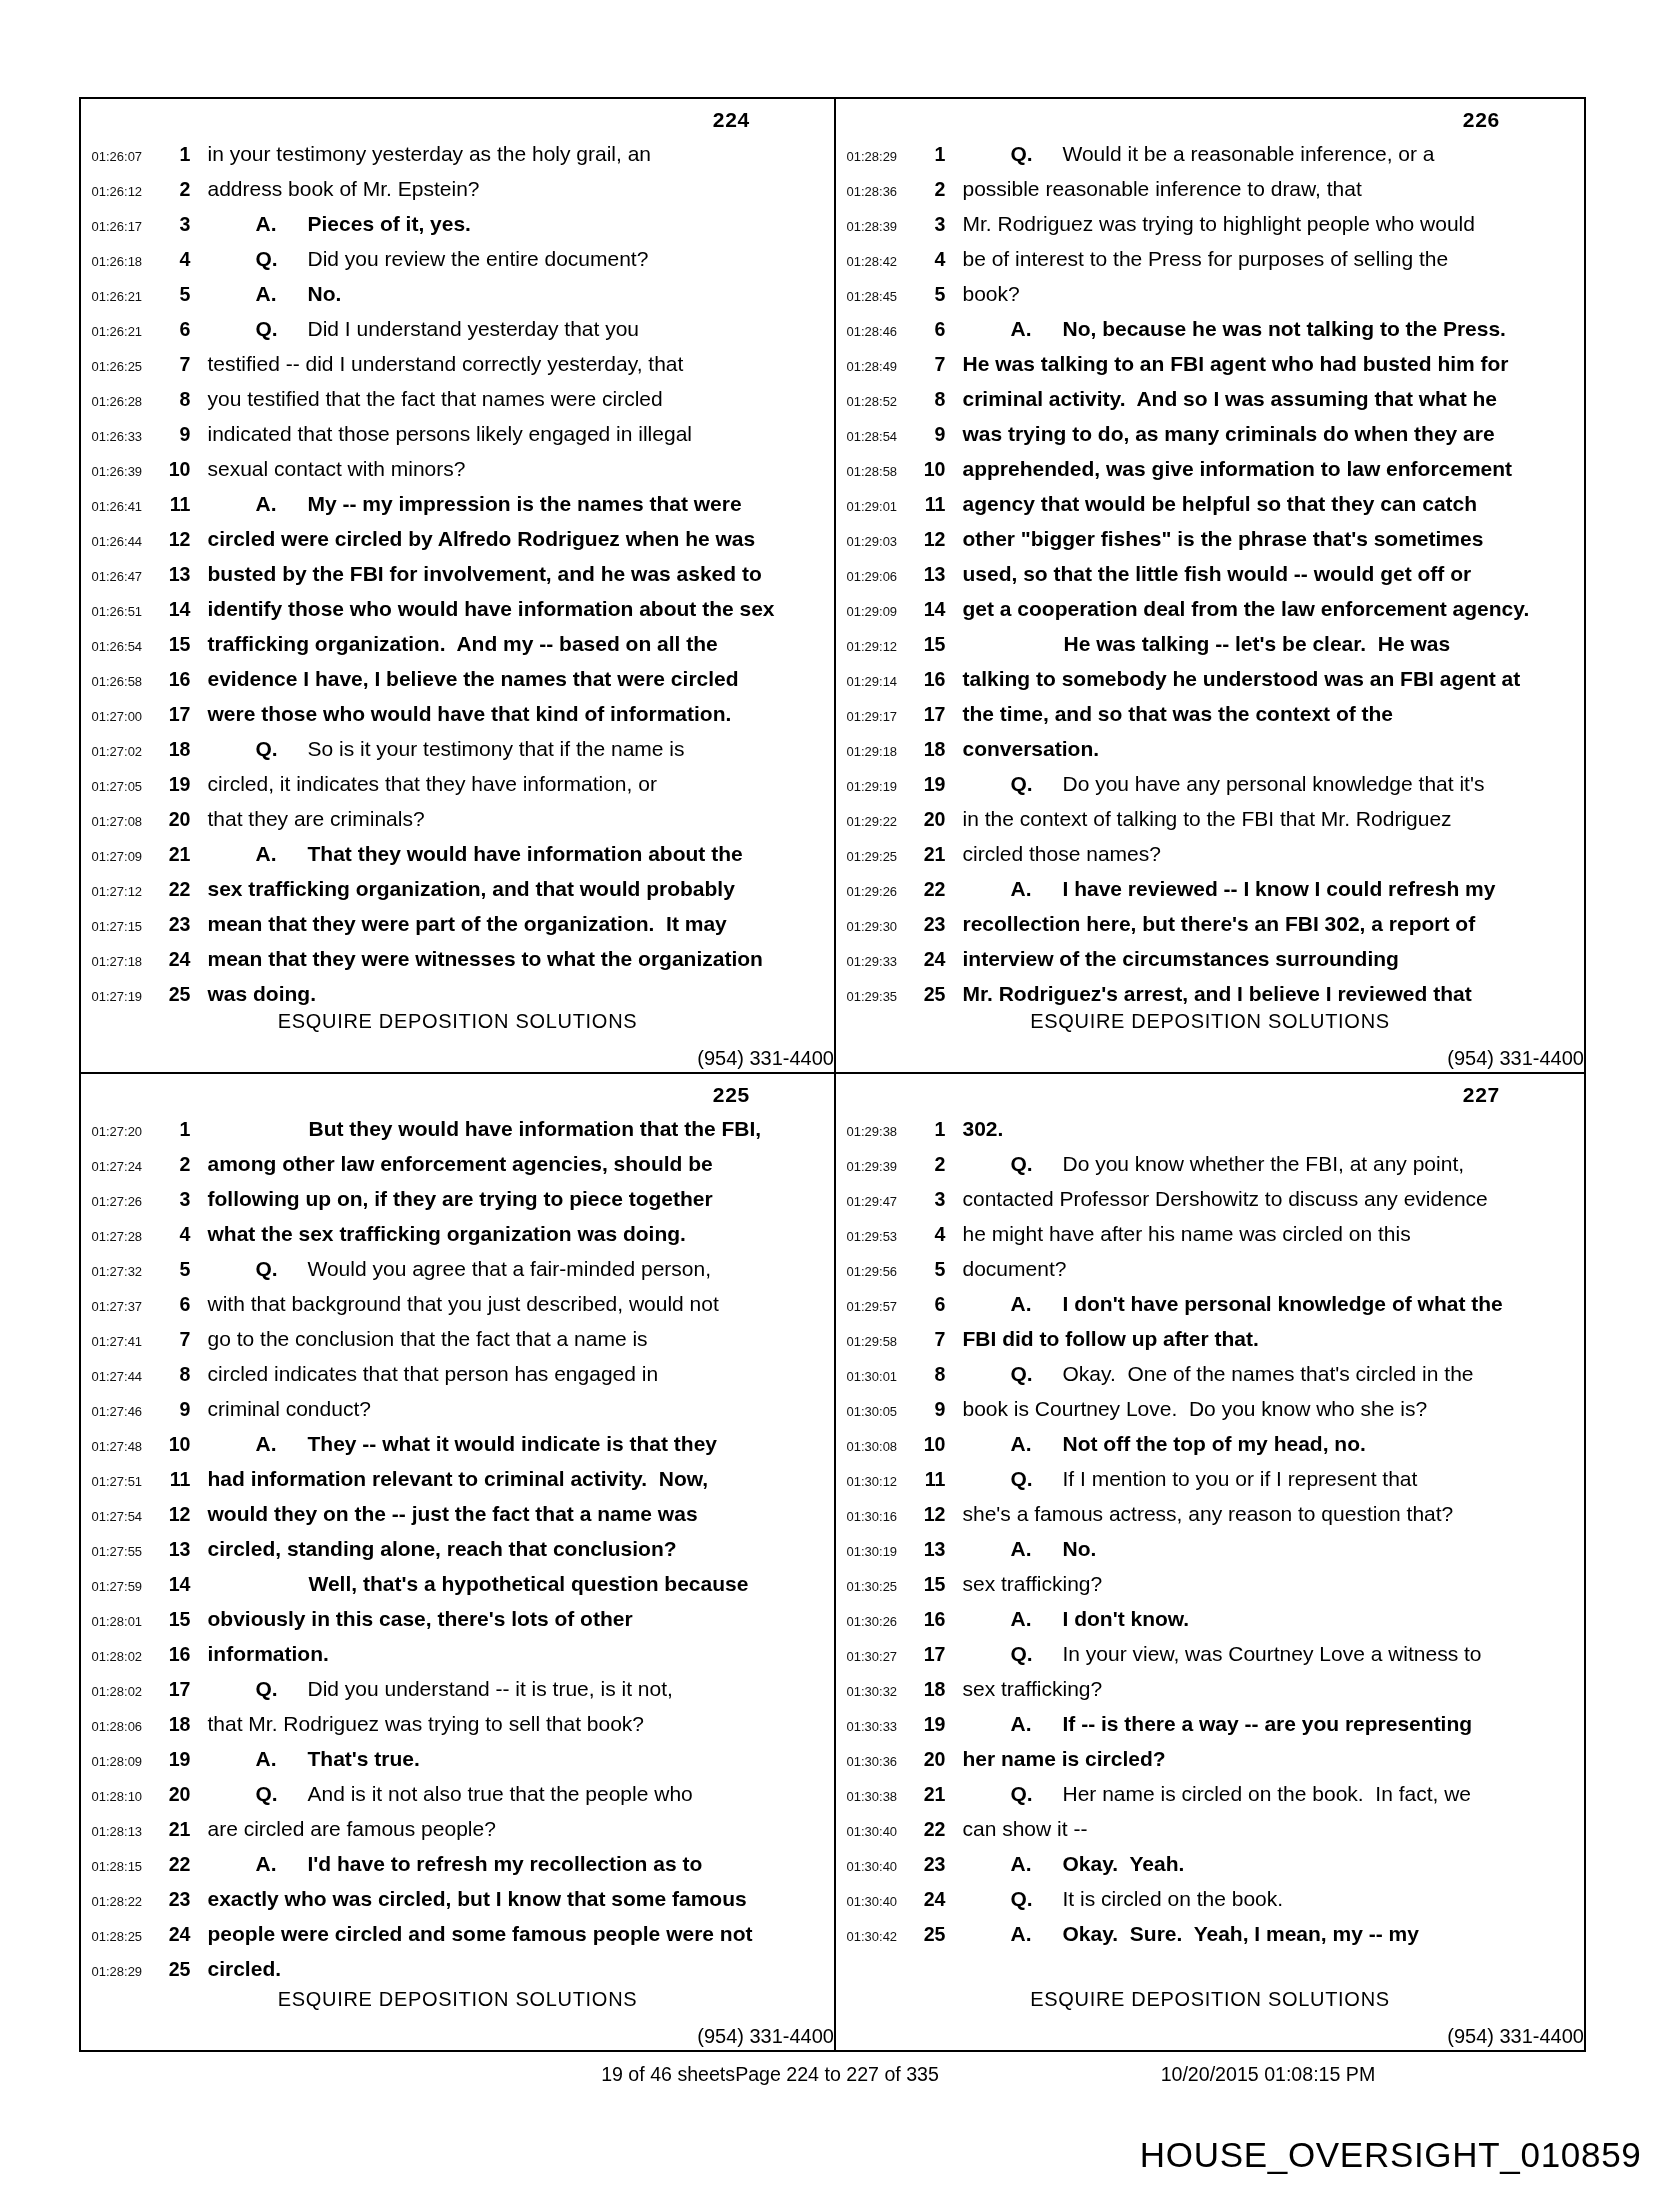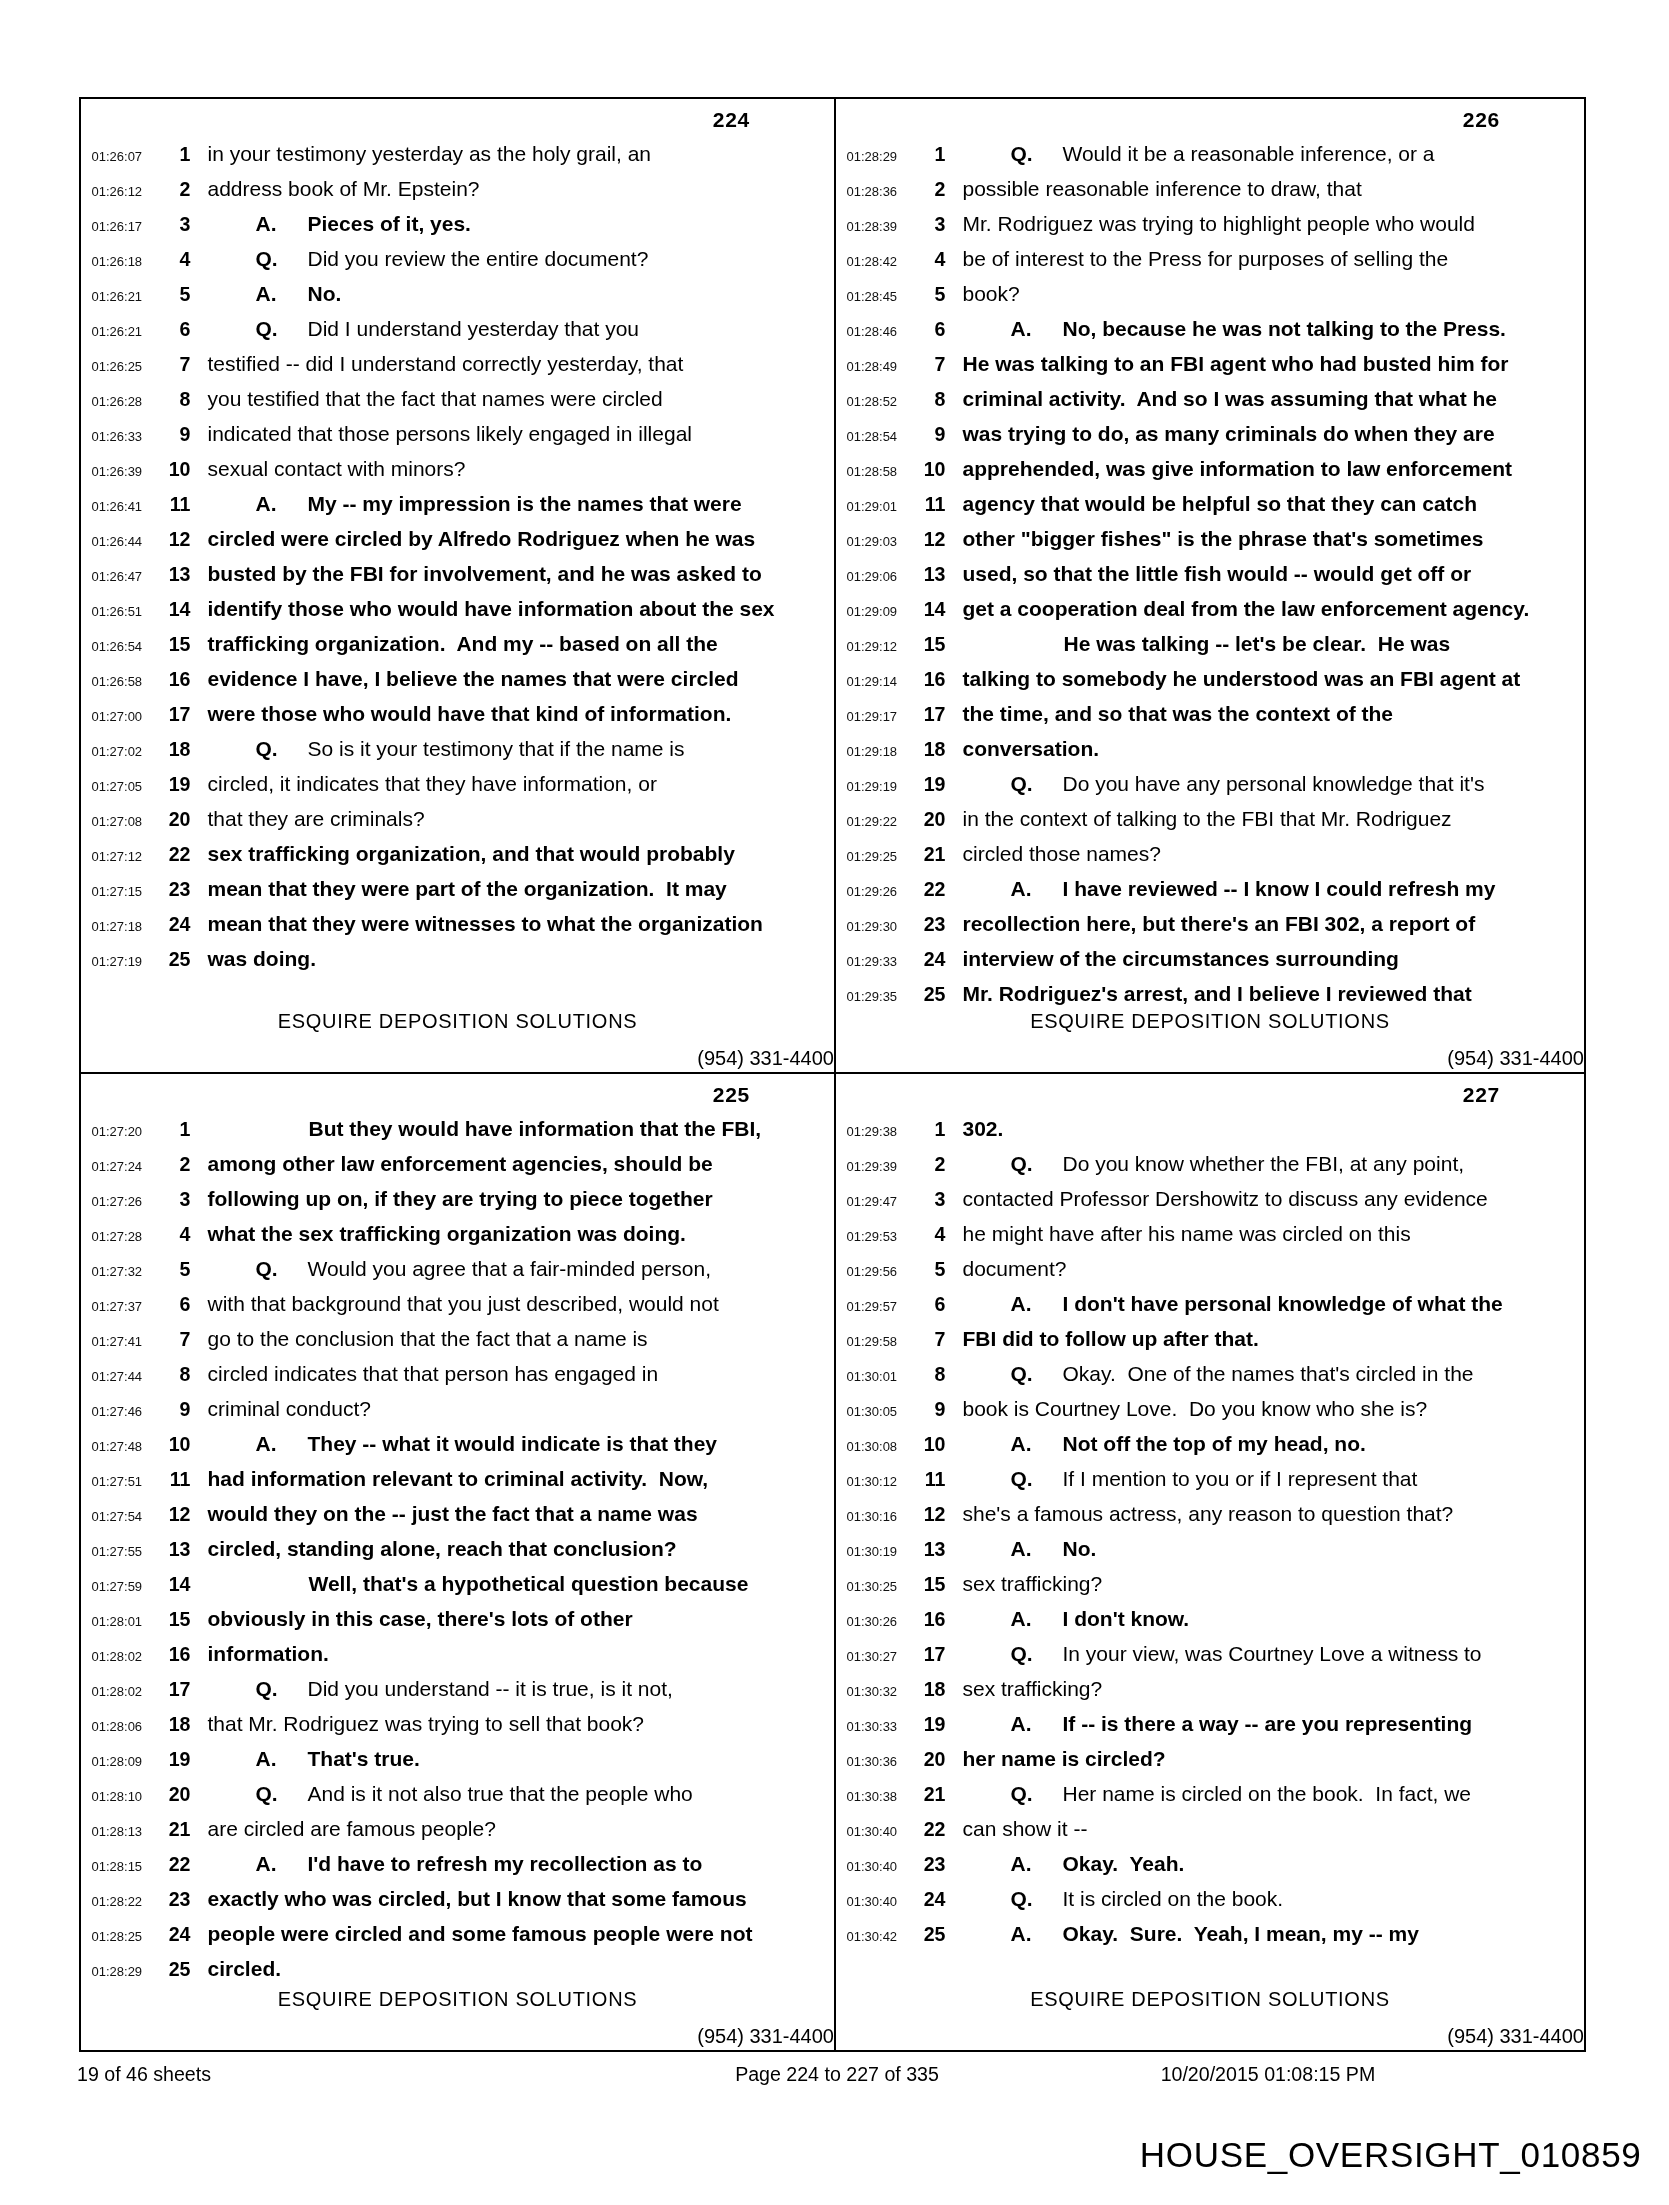--- a/index.html
+++ b/index.html
@@ -25,21 +25,21 @@
   .tx.qa   { margin-left:65px; }
   .tx.deep { margin-left:118px; }
   .lb { display:inline-block; width:52px; font-weight:bold; white-space:pre; }
   .bd { white-space:pre; }
   .b .bd { font-weight:bold; }
 
   .vendor { position:absolute; left:0; right:0; bottom:38px; text-align:center; font-size:20px; line-height:25px; letter-spacing:0.7px; }
   .phone  { position:absolute; left:0; right:0; bottom:1.3px;  text-align:right; font-size:20px; line-height:25px; }
 
   .docfooter { position:absolute; left:77px; top:2063px; width:1520px; display:flex; font-size:19.6px; }
-  .docfooter .fl { flex:1; text-align:left; }
+  .docfooter .fl { flex:1; text-align:right; }
   .docfooter .fc { flex:none; text-align:left; }
   .docfooter .fr { flex:1; text-align:center; }
 
   .bates { position:absolute; right:27.5px; top:2135px; font-size:35px; letter-spacing:0.7px; font-family:"Liberation Sans", sans-serif; }
 </style>
 </head>
 <body>
 
 <div class="sheet">
 
@@ -61,20 +61,21 @@
           <div class="line"><span class="ts">01:26:41</span><span class="ln">11</span><span class="tx qa b"><span class="lb">A.</span><span class="bd">My -- my impression is the names that were</span></span></div>
           <div class="line"><span class="ts">01:26:44</span><span class="ln">12</span><span class="tx cont b"><span class="bd">circled were circled by Alfredo Rodriguez when he was</span></span></div>
           <div class="line"><span class="ts">01:26:47</span><span class="ln">13</span><span class="tx cont b"><span class="bd">busted by the FBI for involvement, and he was asked to</span></span></div>
           <div class="line"><span class="ts">01:26:51</span><span class="ln">14</span><span class="tx cont b"><span class="bd">identify those who would have information about the sex</span></span></div>
           <div class="line"><span class="ts">01:26:54</span><span class="ln">15</span><span class="tx cont b"><span class="bd">trafficking organization.  And my -- based on all the</span></span></div>
           <div class="line"><span class="ts">01:26:58</span><span class="ln">16</span><span class="tx cont b"><span class="bd">evidence I have, I believe the names that were circled</span></span></div>
           <div class="line"><span class="ts">01:27:00</span><span class="ln">17</span><span class="tx cont b"><span class="bd">were those who would have that kind of information.</span></span></div>
           <div class="line"><span class="ts">01:27:02</span><span class="ln">18</span><span class="tx qa"><span class="lb">Q.</span><span class="bd">So is it your testimony that if the name is</span></span></div>
           <div class="line"><span class="ts">01:27:05</span><span class="ln">19</span><span class="tx cont"><span class="bd">circled, it indicates that they have information, or</span></span></div>
           <div class="line"><span class="ts">01:27:08</span><span class="ln">20</span><span class="tx cont"><span class="bd">that they are criminals?</span></span></div>
+          <div class="line"><span class="ts">01:27:09</span><span class="ln">21</span><span class="tx qa b"><span class="lb">A.</span><span class="bd">That they would have information about the</span></span></div>
           <div class="line"><span class="ts">01:27:12</span><span class="ln">22</span><span class="tx cont b"><span class="bd">sex trafficking organization, and that would probably</span></span></div>
           <div class="line"><span class="ts">01:27:15</span><span class="ln">23</span><span class="tx cont b"><span class="bd">mean that they were part of the organization.  It may</span></span></div>
           <div class="line"><span class="ts">01:27:18</span><span class="ln">24</span><span class="tx cont b"><span class="bd">mean that they were witnesses to what the organization</span></span></div>
           <div class="line"><span class="ts">01:27:19</span><span class="ln">25</span><span class="tx cont b"><span class="bd">was doing.</span></span></div>
         </div>
       <div class="vendor">ESQUIRE DEPOSITION SOLUTIONS</div>
       <div class="phone">(954) 331-4400</div>
     </div>
 
     <div class="cell tr">

